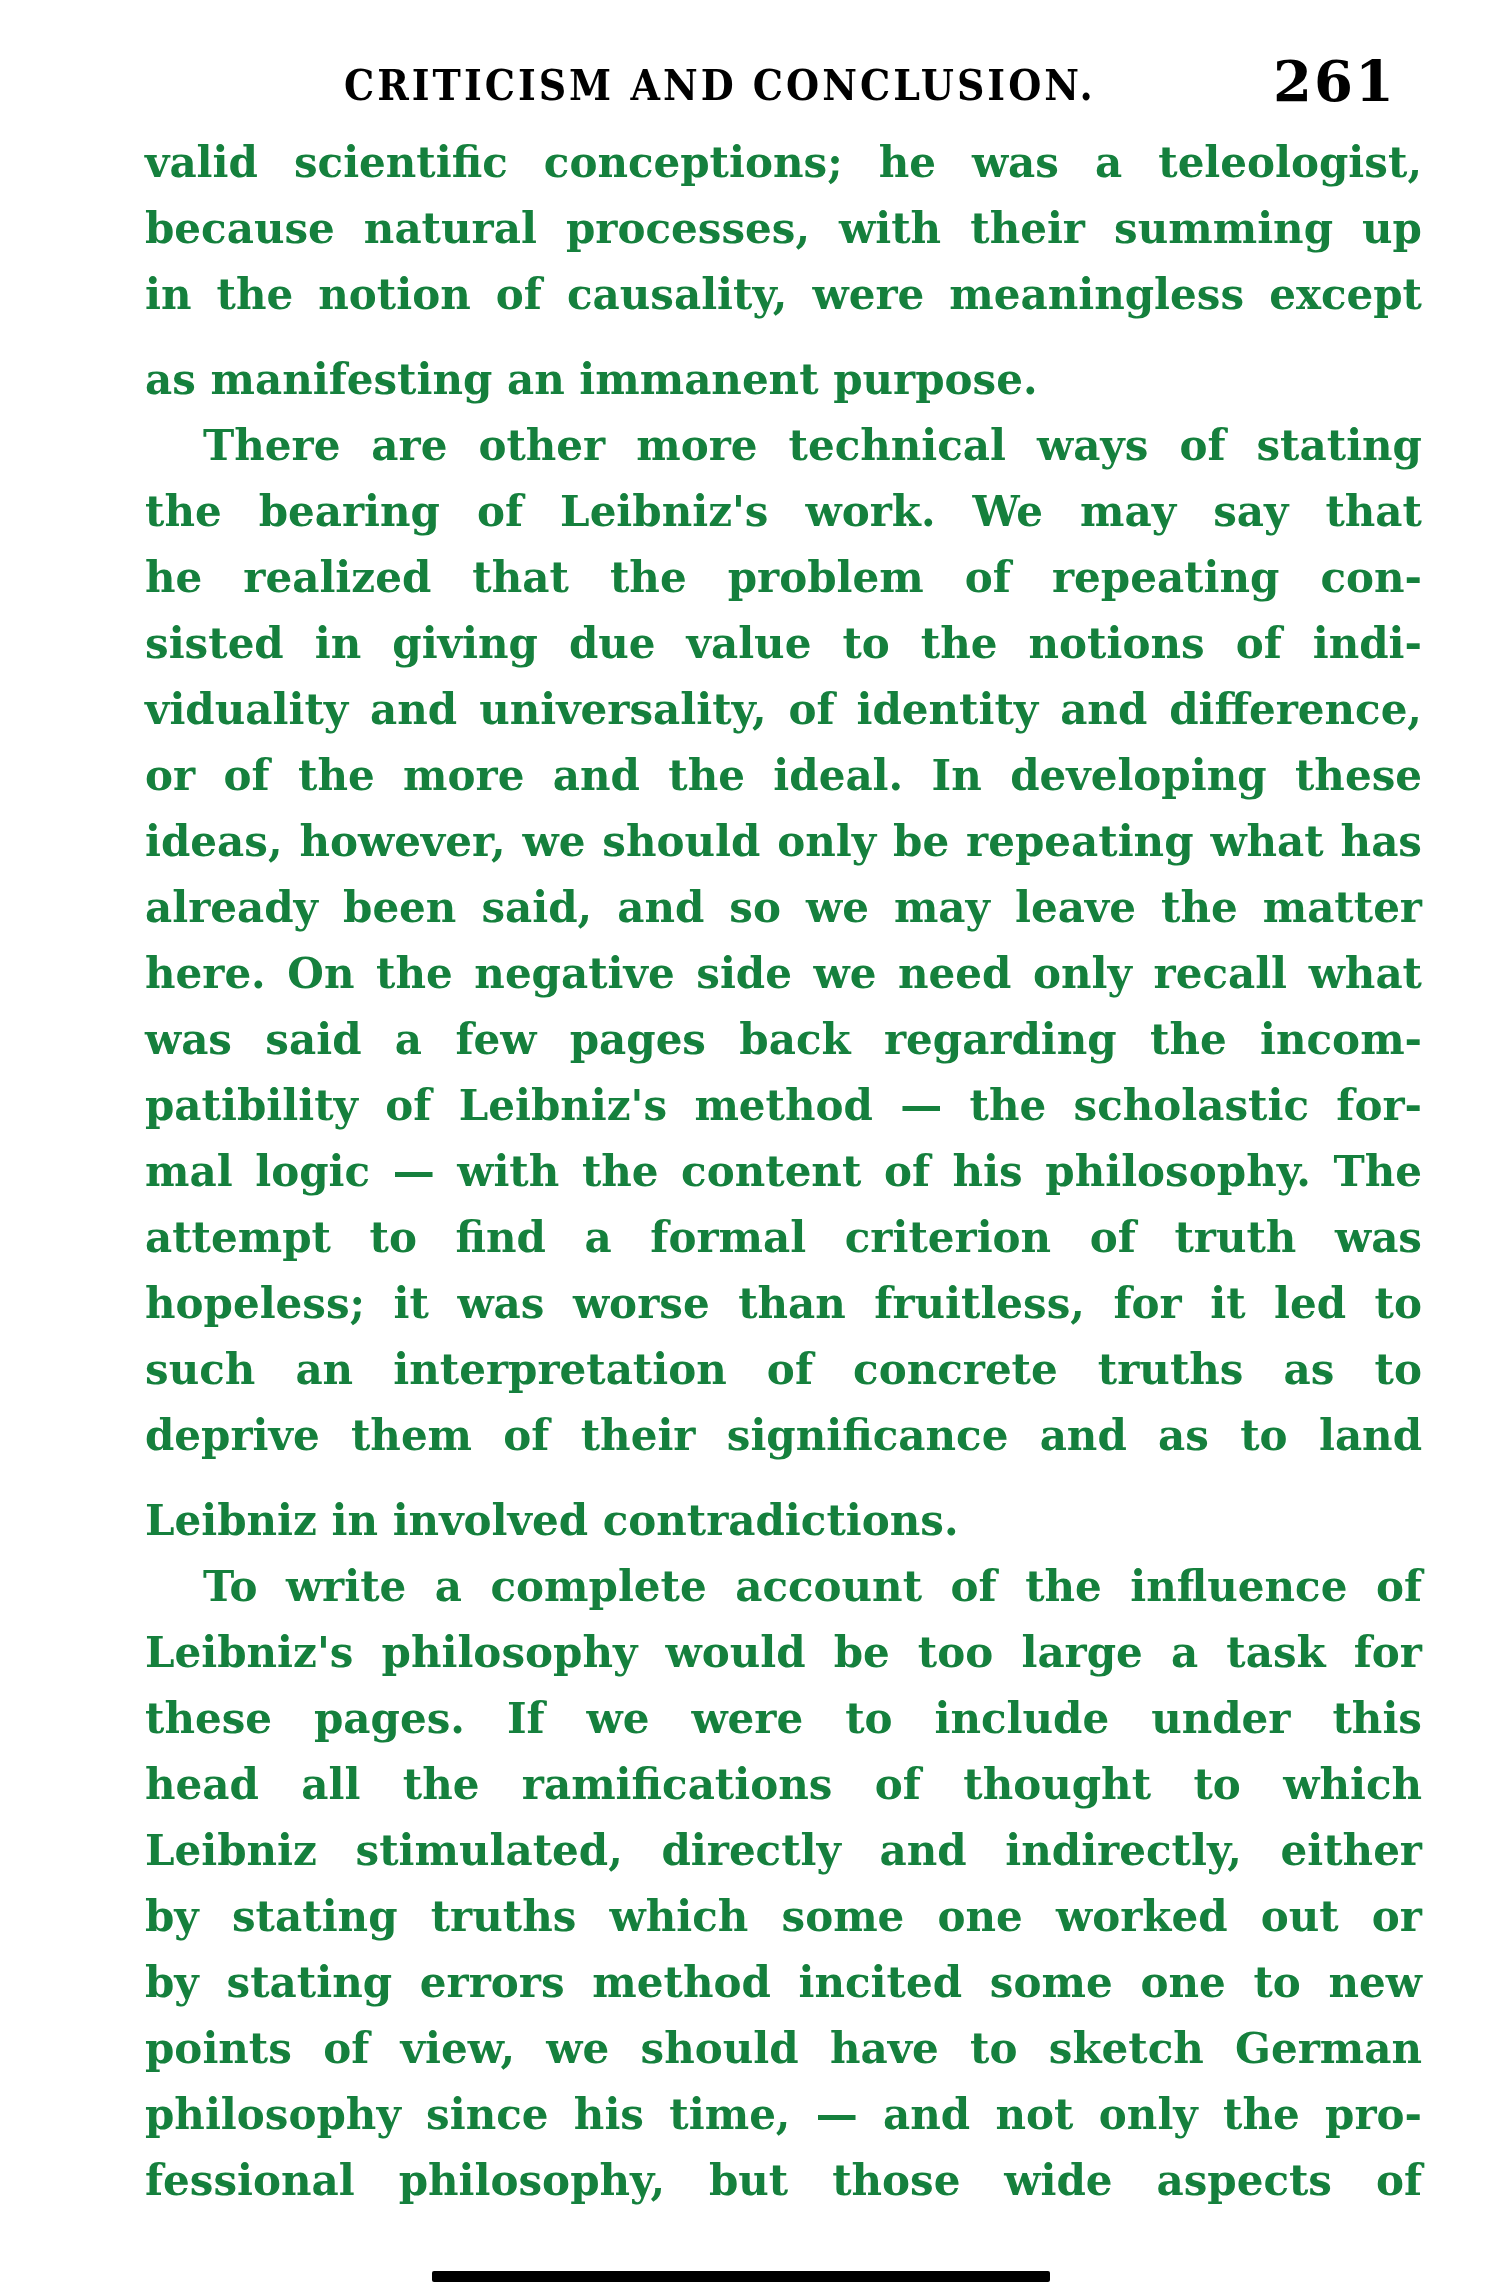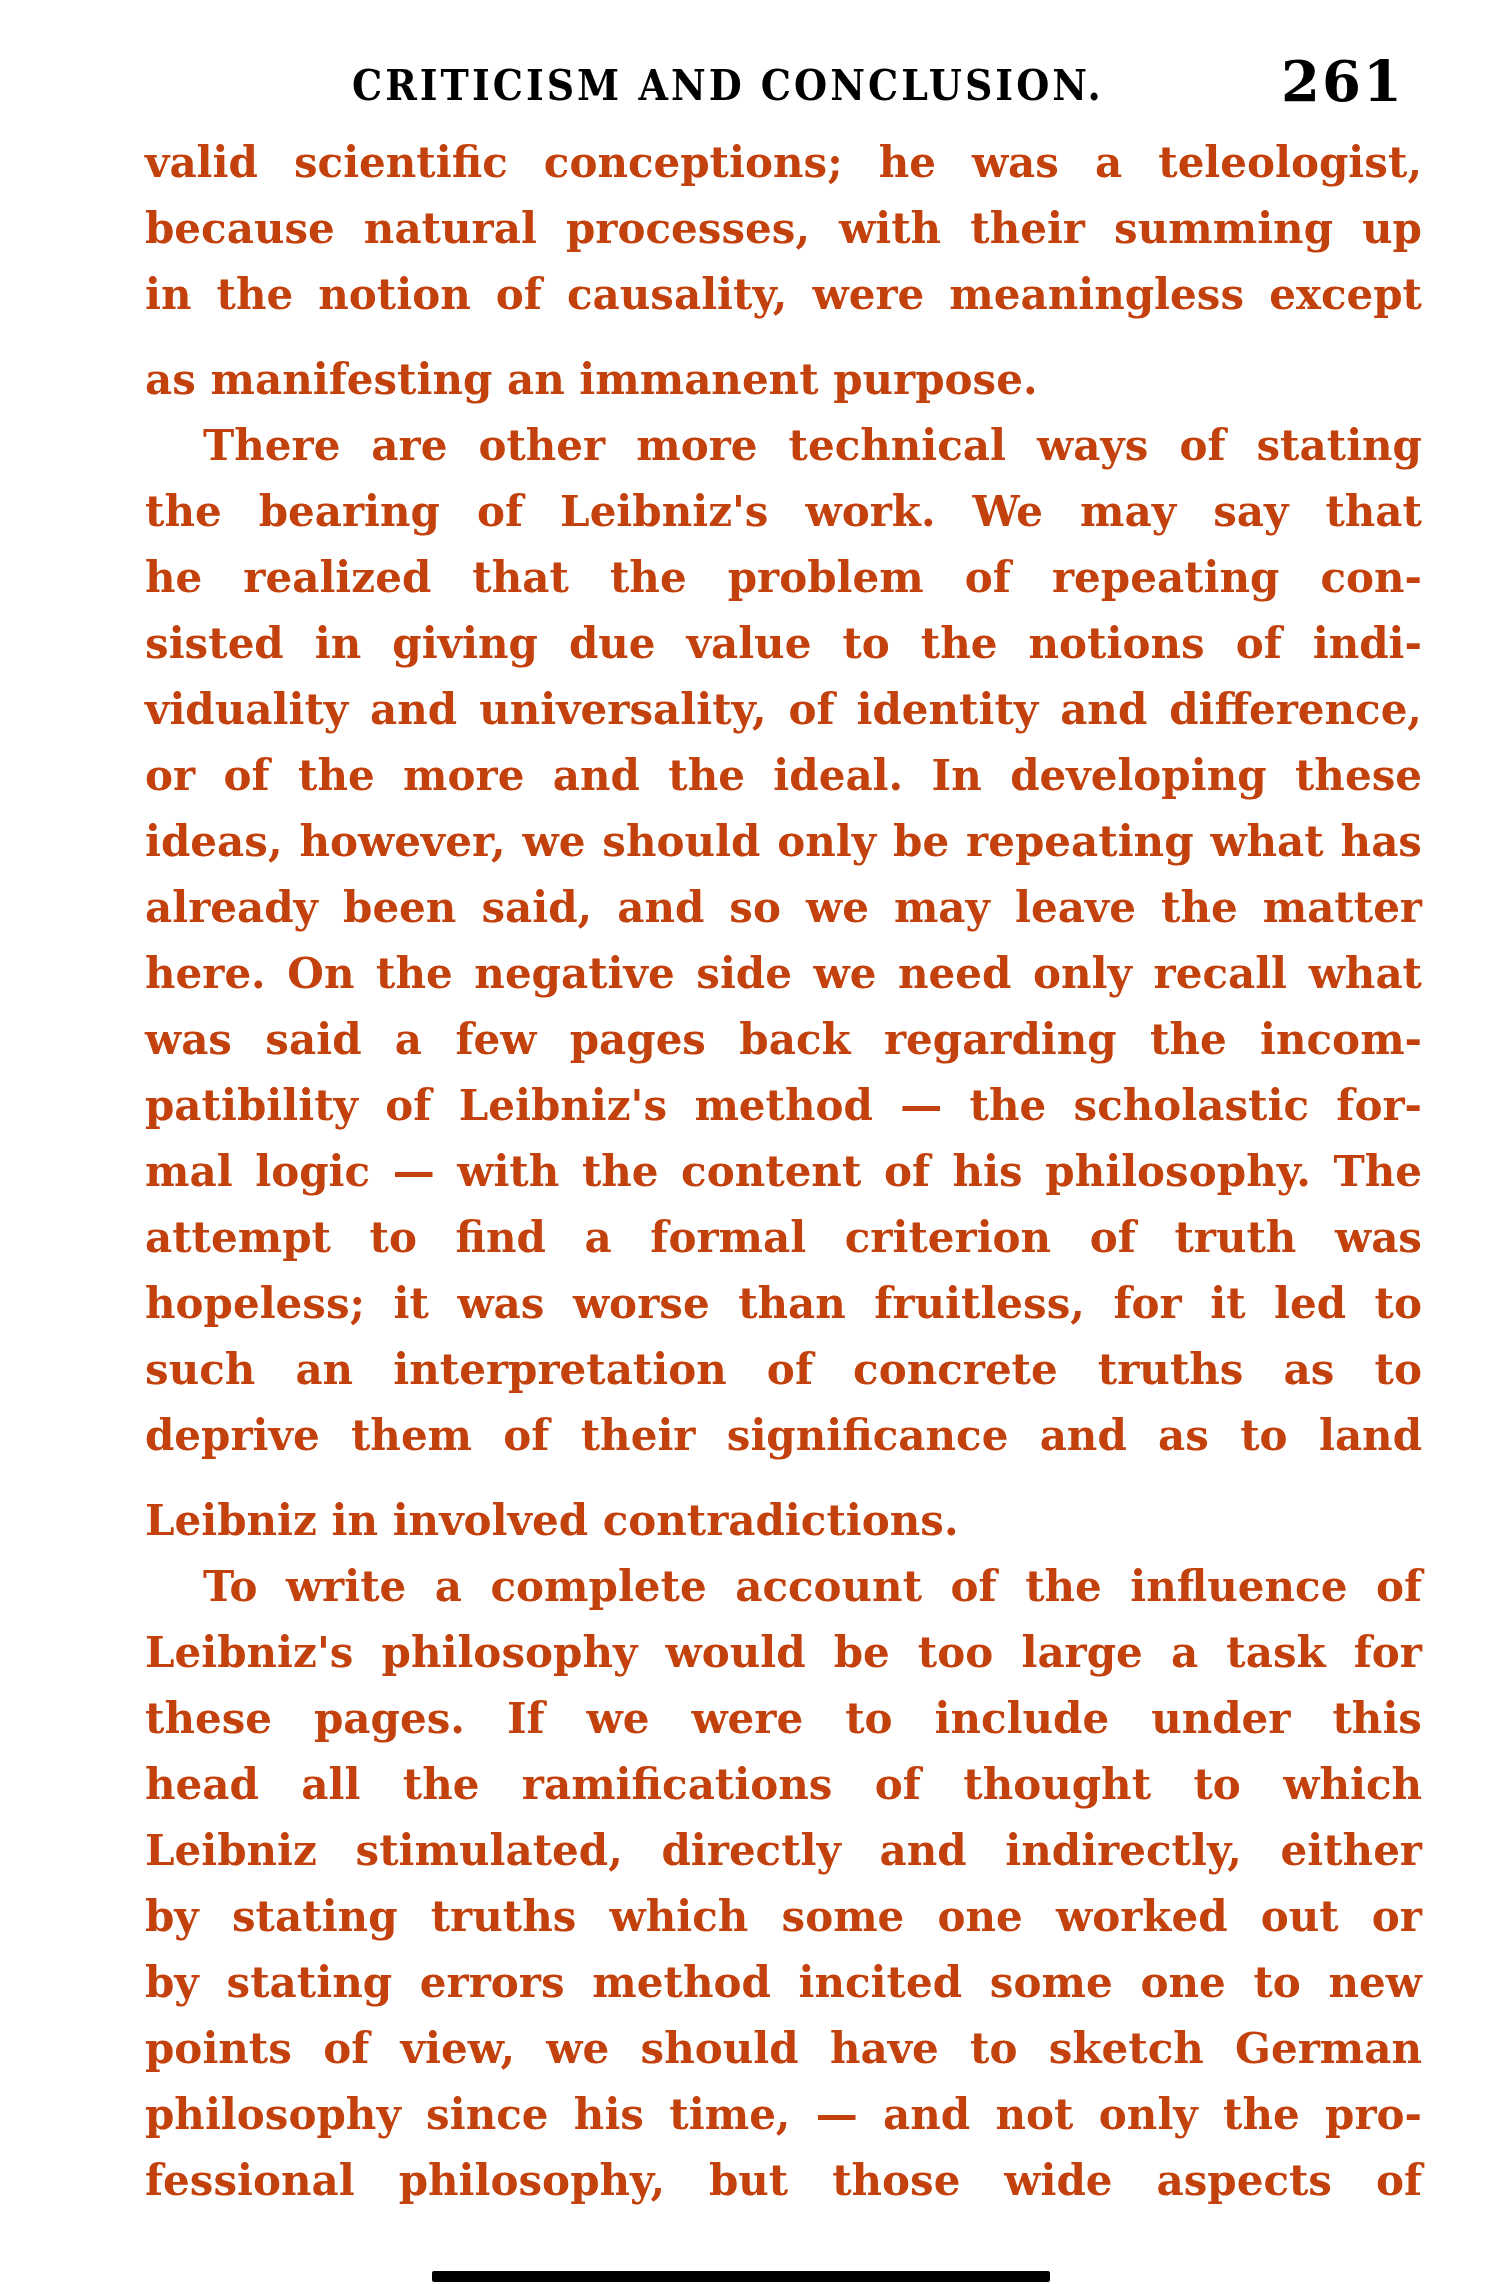--- a/index.html
+++ b/index.html
@@ -12,21 +12,21 @@
     width: 1490px;
     height: 2284px;
     background: #ffffff;
     overflow: hidden;
     font-family: "DejaVu Serif", "Liberation Serif", serif;
     color: #000000;
   }
   .running-header {
     position: absolute;
     top: 48px;
-    left: 352px;
+    left: 344px;
     width: 1052px;
     display: flex;
     justify-content: space-between;
     align-items: baseline;
   }
   .running-title {
     font-size: 38px;
     font-weight: bold;
     letter-spacing: 3px;
     white-space: nowrap;
@@ -39,21 +39,21 @@
     letter-spacing: 2px;
   }
   .body-text {
     position: absolute;
     top: 130px;
     left: 145px;
     width: 1277px;
     font-size: 42px;
     line-height: 66px;
     font-weight: bold;
-    color: #c2410c;
+    color: #15803d;
   }
   .para { margin: 0; padding: 0; }
   .line {
     display: block;
     text-align: justify;
     text-align-last: justify;
     white-space: normal;
   }
   .line.first-indent { padding-left: 58px; }
   .line.last-left { text-align-last: left; margin-top: 19px; }

